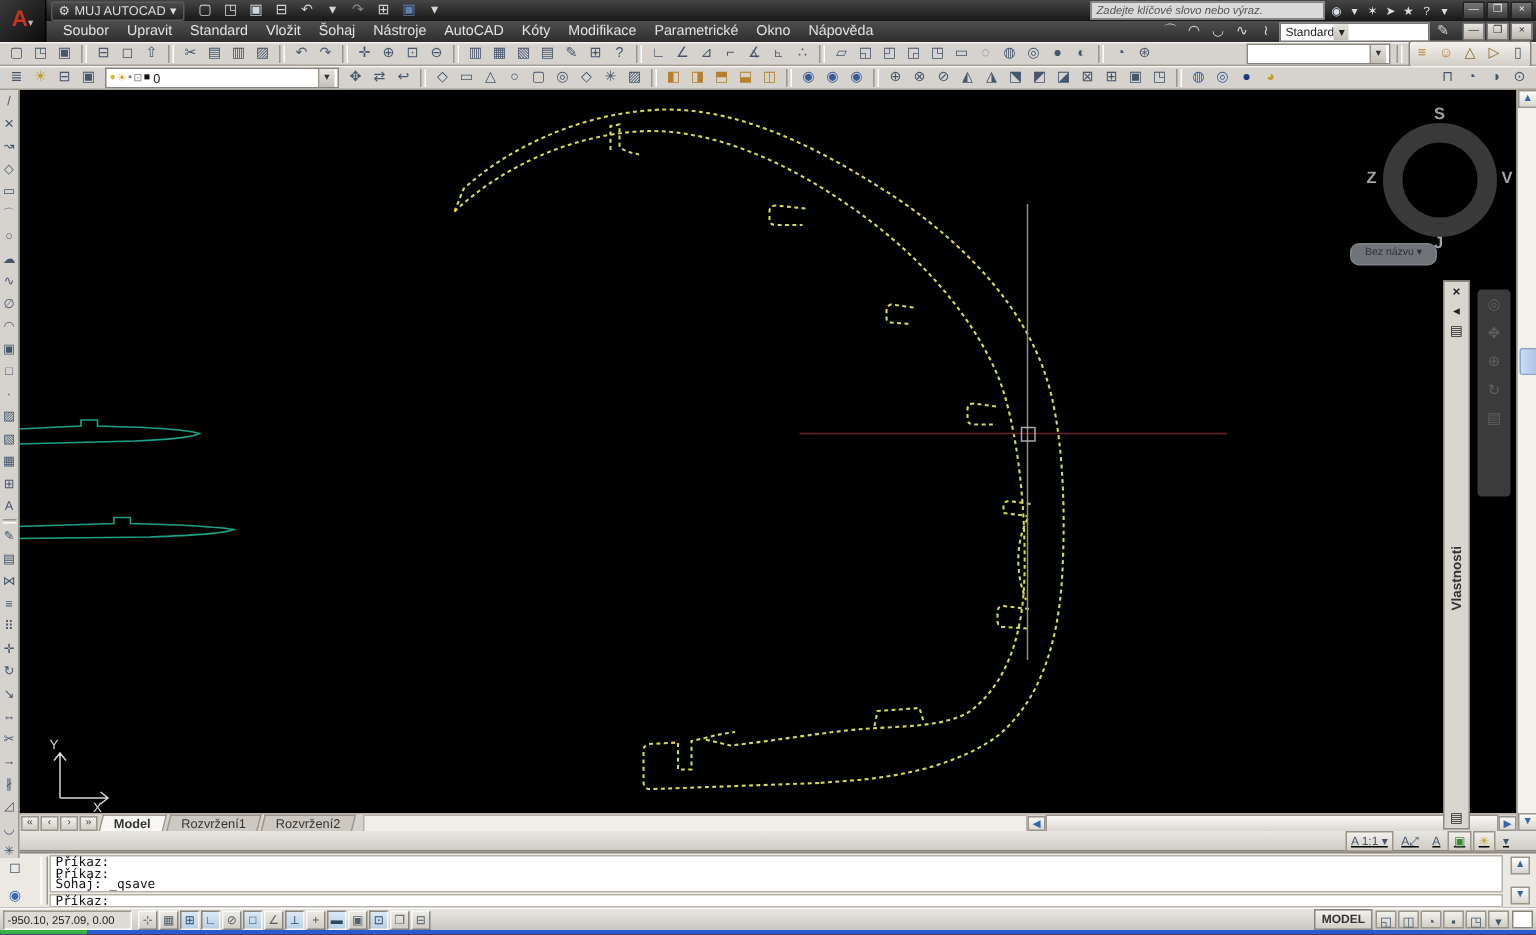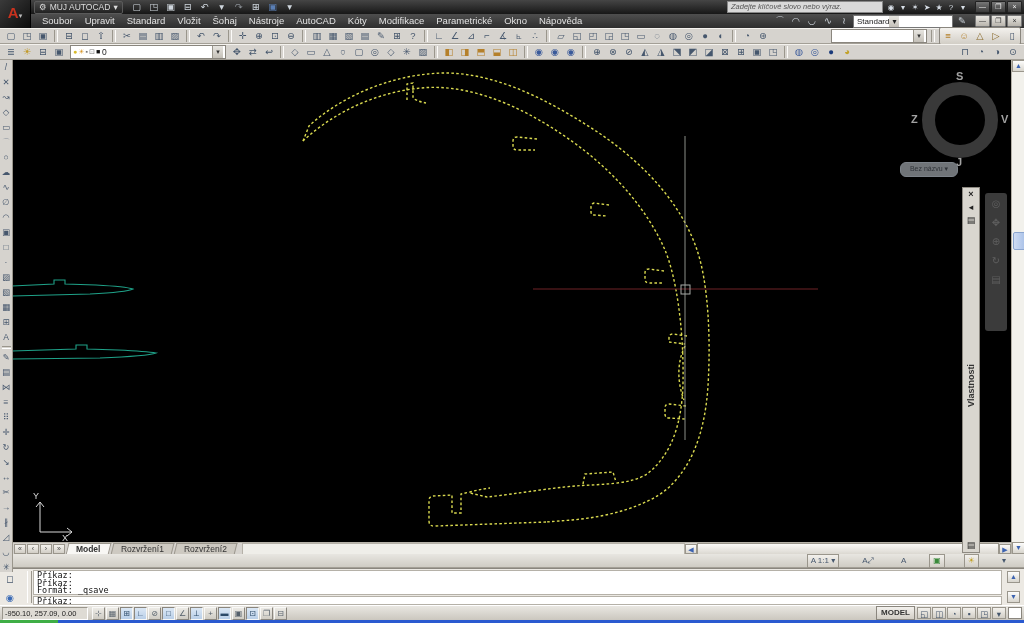--- a/index.html
+++ b/index.html
@@ -94,21 +94,21 @@
     transform:skewX(-14deg);margin-left:2px;color:#333;flex:none;}
   .mtab span{display:inline-block;transform:skewX(14deg);}
   .mtab.on{background:#f8f7f4;font-weight:bold;}
   #htrack{flex:1;height:10px;background:#efeee9;border:1px solid #b5b1a8;margin-left:6px;}
   #hthumb{width:300px;height:10px;background:linear-gradient(#fbfaf8,#dbd8d1);border:1px solid #9a968c;flex:none;}
   .harrow{width:12px;height:10px;flex:none;background:linear-gradient(#fbfaf8,#dbd8d1);border:1px solid #9a968c;
     color:#3b62b0;font-size:7px;text-align:center;line-height:9px;box-sizing:border-box;}
   
   #annotrow{position:absolute;left:0;top:554px;width:1024px;height:14px;background:linear-gradient(#e8e6e1,#cfccc4);
     border-bottom:1px solid #a39f96;display:flex;align-items:center;box-sizing:border-box;}
-  #annotrow .cluster{margin-left:auto;margin-right:14px;display:flex;align-items:flex-end;gap:19px;}
+  #annotrow .cluster{margin-left:auto;margin-right:14px;display:flex;align-items:flex-end;gap:1px;text-decoration:underline;}
   .an-btn{height:12px;padding:0 3px;font-size:8px;color:#46576d;line-height:12px;border:1px solid transparent;}
   .an-btn.framed{border:1px solid #9a968c;background:linear-gradient(#f3f1ed,#d2cec6);}
   
   #cmdwindow{position:absolute;left:0;top:568px;width:1024px;height:37px;background:#ece9e3;box-sizing:border-box;
     border-top:1px solid #8a867e;}
   #cmdgrip{position:absolute;left:27px;top:2px;bottom:2px;width:3px;border-left:1px solid #fff;border-right:1px solid #9a968c;}
   #cmdhistory{position:absolute;left:33px;top:1px;right:22px;height:25px;background:#fff;border:1px solid #b5b1a8;
     font-family:"DejaVu Sans Mono","Liberation Mono",monospace;font-size:8.5px;color:#111;padding:1px 3px;box-sizing:border-box;}
   .cmd-line{display:block;line-height:7.5px;white-space:pre;}
   #cmdprompt{position:absolute;left:33px;top:27px;right:22px;height:9px;background:#fff;border:1px solid #b5b1a8;
@@ -489,21 +489,21 @@
 
   <div id="cmdwindow">
     <div style="position:absolute;left:2px;top:2px;display:flex;flex-direction:column;gap:3px">
         <span class="tb-icon">◻</span>
         <span class="tb-icon" style="color: rgb(58, 106, 181);">◉</span>
       </div>
     <div id="cmdgrip"></div>
     <div id="cmdhistory">
         <span class="cmd-line">Příkaz:</span>
         <span class="cmd-line">Příkaz:</span>
-        <span class="cmd-line">Formát: _qsave</span>
+        <span class="cmd-line">Šohaj: _qsave</span>
       </div>
     <div id="cmdprompt">Příkaz:</div>
     <div id="cmdscroll">
       <div class="sbtn">▲</div>
       <div class="sbtn">▼</div>
     </div>
   </div>
 
   <div id="statusbar">
     <div id="coords">-950.10, 257.09, 0.00</div>

